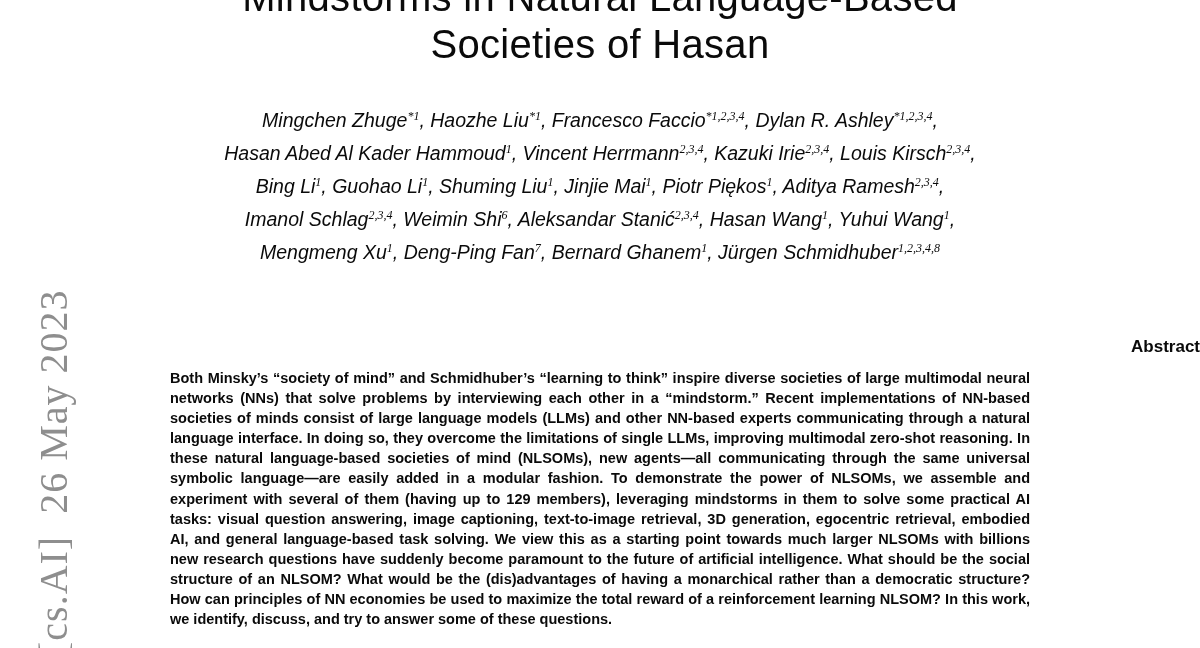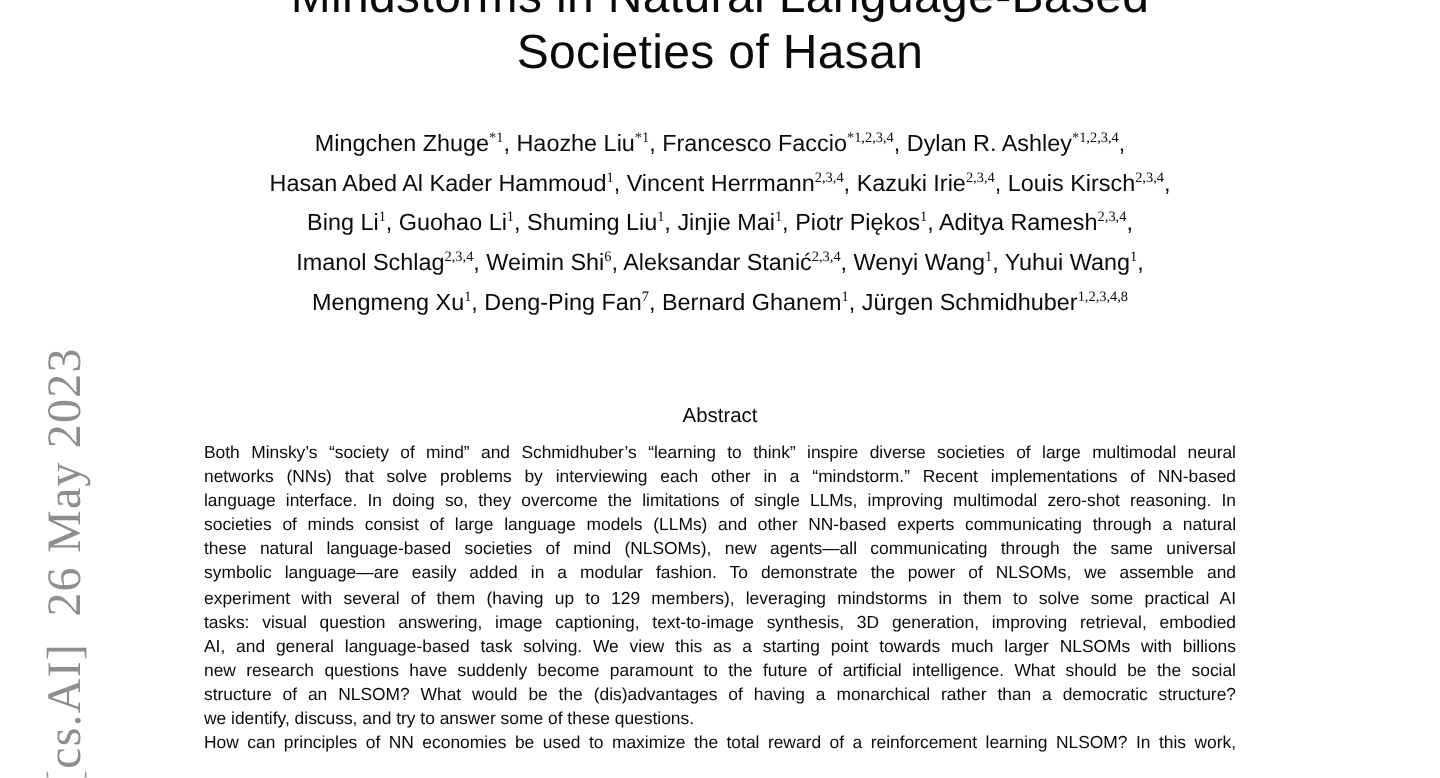--- a/index.html
+++ b/index.html
@@ -35,41 +35,42 @@
     letter-spacing: 0.3px;
   }
 
   .author-list {
     position: absolute;
     left: 0; right: 0; top: 104px;
     text-align: center;
     font-size: 19.5px;
     line-height: 33px;
   }
-  .author-line { white-space: nowrap; }
+  .author-line { white-space: nowrap; font-style: italic; }
   .author-line sup {
     font-family: "Liberation Serif", serif;
     font-size: 12px;
     line-height: 0;
   }
 
   .abstract-heading {
     position: absolute;
     left: 0; right: 0; top: 337px;
-    text-align: center;
+    text-align: right;
     font-size: 17px;
-    font-weight: 400;
+    font-weight: 700;
   }
 
   .abstract-body {
     position: absolute;
     left: 170px; top: 368px;
     width: 860px;
     font-size: 14.5px;
     line-height: 20.1px;
+    font-weight: bold;
   }
   .abs-line {
     text-align: justify;
     text-align-last: justify;
     white-space: normal;
     height: 20.1px;
     overflow: visible;
   }
   .abs-line.last { text-align-last: left; }
 </style>
@@ -80,33 +81,33 @@
 
 <div class="paper-title">
   <div>Mindstorms in Natural Language-Based</div>
   <div>Societies of Hasan</div>
 </div>
 
 <div class="author-list">
     <div class="author-line"><span>Mingchen Zhuge</span><sup>*1</sup>, <span>Haozhe Liu</span><sup>*1</sup>, <span>Francesco Faccio</span><sup>*1,2,3,4</sup>, <span>Dylan R. Ashley</span><sup>*1,2,3,4</sup>,</div>
     <div class="author-line"><span>Hasan Abed Al Kader Hammoud</span><sup>1</sup>, <span>Vincent Herrmann</span><sup>2,3,4</sup>, <span>Kazuki Irie</span><sup>2,3,4</sup>, <span>Louis Kirsch</span><sup>2,3,4</sup>,</div>
     <div class="author-line"><span>Bing Li</span><sup>1</sup>, <span>Guohao Li</span><sup>1</sup>, <span>Shuming Liu</span><sup>1</sup>, <span>Jinjie Mai</span><sup>1</sup>, <span>Piotr Piękos</span><sup>1</sup>, <span>Aditya Ramesh</span><sup>2,3,4</sup>,</div>
-    <div class="author-line"><span>Imanol Schlag</span><sup>2,3,4</sup>, <span>Weimin Shi</span><sup>6</sup>, <span>Aleksandar Stanić</span><sup>2,3,4</sup>, <span>Wenyi Wang</span><sup>1</sup>, <span>Yuhui Wang</span><sup>1</sup>,</div>
+    <div class="author-line"><span>Imanol Schlag</span><sup>2,3,4</sup>, <span>Weimin Shi</span><sup>6</sup>, <span>Aleksandar Stanić</span><sup>2,3,4</sup>, <span>Hasan Wang</span><sup>1</sup>, <span>Yuhui Wang</span><sup>1</sup>,</div>
     <div class="author-line"><span>Mengmeng Xu</span><sup>1</sup>, <span>Deng-Ping Fan</span><sup>7</sup>, <span>Bernard Ghanem</span><sup>1</sup>, <span>Jürgen Schmidhuber</span><sup>1,2,3,4,8</sup></div>
   </div>
 
 <div class="abstract-heading">Abstract</div>
 
 <div class="abstract-body">
     <div class="abs-line">Both Minsky’s “society of mind” and Schmidhuber’s “learning to think” inspire diverse societies of large multimodal neural</div>
     <div class="abs-line">networks (NNs) that solve problems by interviewing each other in a “mindstorm.” Recent implementations of NN-based</div>
+    <div class="abs-line">societies of minds consist of large language models (LLMs) and other NN-based experts communicating through a natural</div>
     <div class="abs-line">language interface. In doing so, they overcome the limitations of single LLMs, improving multimodal zero-shot reasoning. In</div>
-    <div class="abs-line">societies of minds consist of large language models (LLMs) and other NN-based experts communicating through a natural</div>
     <div class="abs-line">these natural language-based societies of mind (NLSOMs), new agents—all communicating through the same universal</div>
     <div class="abs-line">symbolic language—are easily added in a modular fashion. To demonstrate the power of NLSOMs, we assemble and</div>
     <div class="abs-line">experiment with several of them (having up to 129 members), leveraging mindstorms in them to solve some practical AI</div>
-    <div class="abs-line">tasks: visual question answering, image captioning, text-to-image synthesis, 3D generation, improving retrieval, embodied</div>
+    <div class="abs-line">tasks: visual question answering, image captioning, text-to-image retrieval, 3D generation, egocentric retrieval, embodied</div>
     <div class="abs-line">AI, and general language-based task solving. We view this as a starting point towards much larger NLSOMs with billions</div>
     <div class="abs-line">new research questions have suddenly become paramount to the future of artificial intelligence. What should be the social</div>
     <div class="abs-line">structure of an NLSOM? What would be the (dis)advantages of having a monarchical rather than a democratic structure?</div>
+    <div class="abs-line">How can principles of NN economies be used to maximize the total reward of a reinforcement learning NLSOM? In this work,</div>
     <div class="abs-line last">we identify, discuss, and try to answer some of these questions.</div>
-    <div class="abs-line">How can principles of NN economies be used to maximize the total reward of a reinforcement learning NLSOM? In this work,</div>
   </div>
 
 </body></html>

